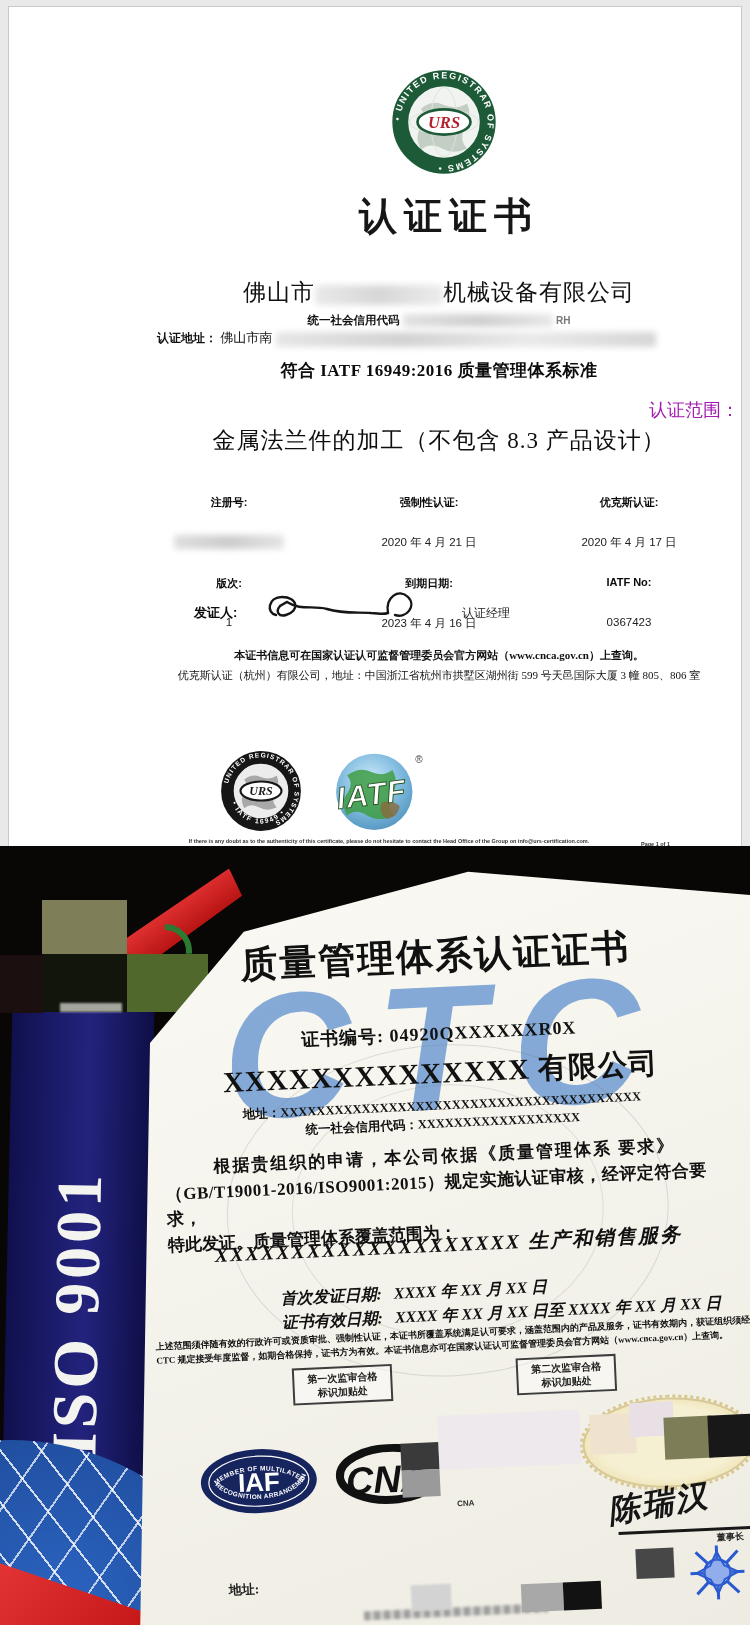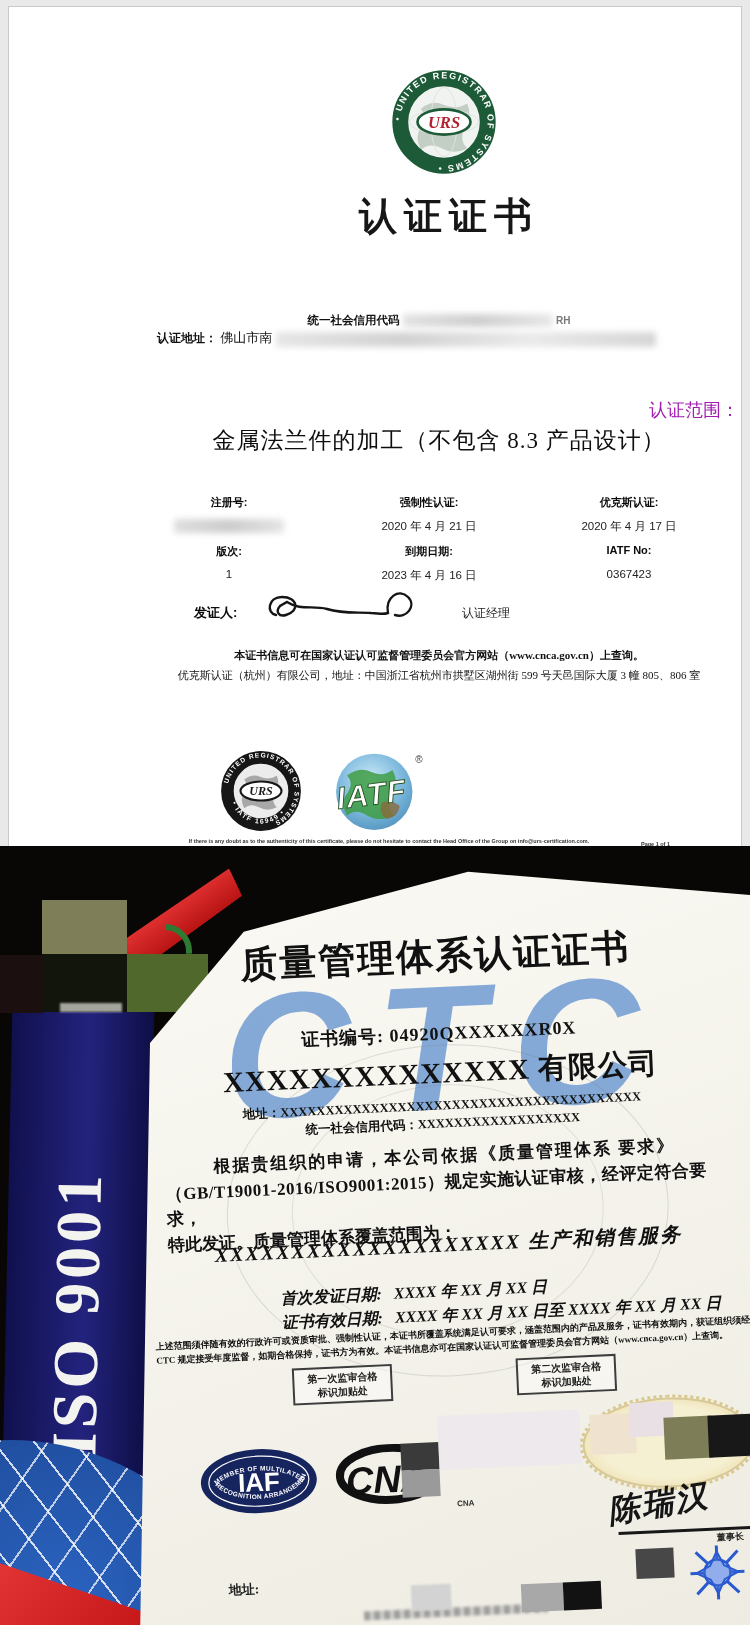--- a/index.html
+++ b/index.html
@@ -17,21 +17,21 @@
   .p1-granted{position:absolute;left:130px;top:250px;width:600px;text-align:center;font-size:13px;color:#222;}
   .p1-company{position:absolute;left:130px;top:270px;width:600px;text-align:center;font-size:23px;color:#111;letter-spacing:1px;}
   .p1-credit{position:absolute;left:130px;top:306px;width:600px;text-align:center;font-size:11.5px;font-weight:bold;
              font-family:"Liberation Sans","DejaVu Sans",sans-serif;color:#111;}
   .p1-credit .rh{color:#777;font-size:10px;font-weight:bold;}
   .p1-addr{position:absolute;left:60px;top:322px;width:680px;text-align:left;font-size:13px;color:#111;padding-left:88px;box-sizing:border-box;}
   .p1-standard{position:absolute;left:130px;top:352px;width:600px;text-align:center;font-size:17px;font-weight:bold;color:#0c0c0c;letter-spacing:.5px;}
   .p1-scopelabel{position:absolute;left:130px;top:391px;width:600px;text-align:right;font-size:18px;color:#a21caf;}
   .p1-scope{position:absolute;left:80px;top:418px;width:700px;text-align:center;font-size:23px;color:#0e0e0e;letter-spacing:1px;}
   .p1-grid{position:absolute;left:120px;top:482px;width:600px;display:grid;grid-template-columns:200px 200px 200px;
-           row-gap:4px;font-family:"Liberation Sans","DejaVu Sans",sans-serif;}
+           row-gap:20px;font-family:"Liberation Sans","DejaVu Sans",sans-serif;}
   .p1-grid .lbl{font-size:11px;font-weight:bold;color:#0a0a0a;padding-top:6px;}
   .p1-grid .val{font-size:11.5px;color:#222;padding-top:5px;}
   .p1-issuer{position:absolute;left:185px;top:580px;width:460px;height:50px;}
   .p1-issuer .lab{position:absolute;left:0;top:17px;font-size:13px;font-weight:bold;font-family:"Liberation Sans",sans-serif;color:#0a0a0a;}
   .p1-issuer svg{position:absolute;left:68px;top:0;}
   .p1-issuer .mgr{position:absolute;left:268px;top:18px;font-size:12px;color:#222;font-family:Liberation Serif, serif;}
   .p1-foot1{position:absolute;left:60px;top:641px;width:740px;text-align:center;font-size:11px;font-weight:bold;color:#111;}
   .p1-foot2{position:absolute;left:40px;top:661px;width:780px;text-align:center;font-size:11px;color:#111;}
   .seal-bw{position:absolute;left:210px;top:742px;width:84px;height:84px;}
   .iatf-globe{position:absolute;left:318px;top:740px;width:100px;height:86px;}
@@ -137,33 +137,37 @@
         </defs>
       <text font-size="13.5" font-weight="bold" fill="#ffffff" letter-spacing="2.5" font-family="Liberation Sans, DejaVu Sans, sans-serif">
         <textPath href="#tp1" startOffset="2">• UNITED REGISTRAR OF SYSTEMS •</textPath>
       </text>
       <ellipse cx="80" cy="80" rx="40" ry="19" fill="#ffffff" stroke="#1d5b38" stroke-width="4"></ellipse>
       <text x="80" y="89" text-anchor="middle" font-size="25" font-weight="bold" font-style="italic" fill="#b2222e" font-family="Liberation Serif, DejaVu Serif, serif">URS</text>
     </svg>
 
     <div class="p1-title">认证证书</div>
 
+    <div class="p1-company">
+      <span>佛山市</span><span class="blur" style="width:128px;height:20px;background:linear-gradient(90deg,#e9e9e9,#d7d7d7,#ececec);"></span><span>机械设备有限公司</span>
+    </div>
 
     <div class="p1-credit">
       <span>统一社会信用代码</span>
       <span class="blur" style="width:150px;height:13px;background:linear-gradient(90deg,#e2e2e2,#cfcfcf,#e8e8e8);"></span>
       <span class="rh">RH</span>
     </div>
 
     <div class="p1-addr">
       <span style="font-weight:bold;font-family:'Liberation Sans',sans-serif;font-size:12px;">认证地址：</span>
       <span>佛山市南</span>
       <span class="blur" style="width:380px;height:15px;background:linear-gradient(90deg,#e6e6e6,#d2d2d2,#eaeaea,#d6d6d6);"></span>
     </div>
 
+    <div class="p1-standard">符合 IATF 16949:2016 质量管理体系标准</div>
     <div class="p1-scopelabel">认证范围：</div>
     <div class="p1-scope">金属法兰件的加工（不包含 8.3 产品设计）</div>
 
     <div class="p1-grid">
       <div class="lbl">注册号:</div>
       <div class="lbl">强制性认证:</div>
       <div class="lbl">优克斯认证:</div>
       <div class="val"><span class="blur" style="width:110px;height:14px;background:linear-gradient(90deg,#dedede,#cccccc,#e4e4e4);"></span></div>
       <div class="val">2020 年 4 月 21 日</div>
       <div class="val">2020 年 4 月 17 日</div>

